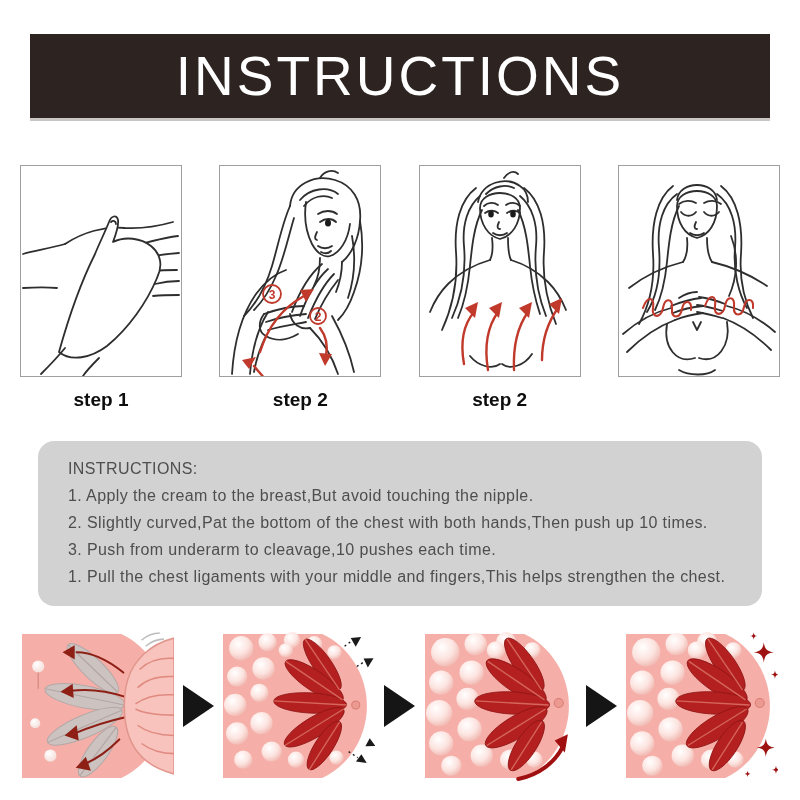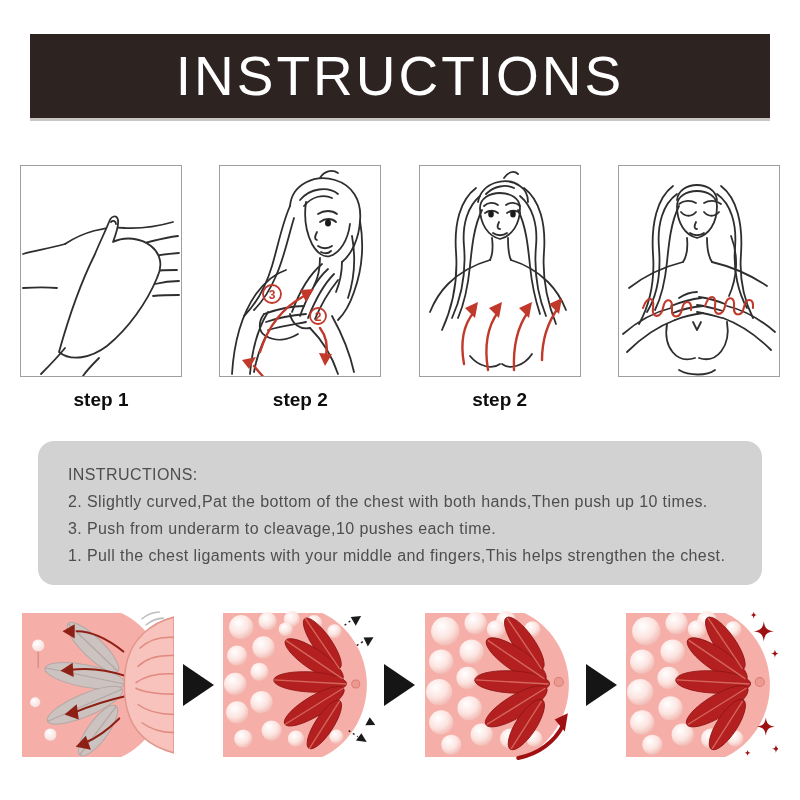--- a/index.html
+++ b/index.html
@@ -26,21 +26,21 @@
   
   .ln{fill:none;stroke:#2e2e2e;stroke-width:1.8;stroke-linecap:round;stroke-linejoin:round;}
   .lnf{fill:#ffffff;stroke:#2e2e2e;stroke-width:1.8;stroke-linejoin:round;}
   .dark{fill:#1a1a1a;stroke:none;}
   .red{fill:none;stroke:#c0392b;stroke-width:2.4;stroke-linecap:round;}
   .redf{fill:#c0392b;stroke:none;}
   .redtx{fill:#c0392b;font-size:12px;font-weight:bold;text-anchor:middle;}
   
   .instr{
     margin:30px 38px 0;background:#d2d2d2;border-radius:16px;
-    padding:20px 30px 16px;color:#4e4e4e;font-size:16px;
+    padding:14px 30px 16px;color:#4e4e4e;font-size:16px;
   }
   .instr p{margin:0;line-height:27px;letter-spacing:.4px;}
   
   .flow{display:flex;align-items:center;justify-content:space-between;padding:0 22px;margin-top:24px;}
   .flow svg{display:block;}
   .play{width:0;height:0;border-top:21px solid transparent;border-bottom:21px solid transparent;border-left:31px solid #151515;}
   .lobeR{fill:#b42020;stroke:#8e1414;stroke-width:.8;}
   .veinR{stroke:#d4665c;stroke-width:1.3;fill:none;}
   .lobeG{fill:#ccc3c1;stroke:#b3a8a6;stroke-width:1;}
   .veinG{stroke:#b3a6a4;stroke-width:1.2;fill:none;}
@@ -223,20 +223,21 @@
 
         <path class="red" style="stroke-width:2.1" d="M24,142 c4,-12 12,-12 10,0 c-2,10 8,11 10,0 c2,-11 10,-10 9,1 c-1,10 8,10 10,0 c2,-10 10,-9 9,1"></path>
         <path class="red" style="stroke-width:2.1" d="M86,140 c4,-12 12,-12 10,0 c-2,10 8,11 10,0 c2,-11 10,-10 9,1 c-1,10 8,10 10,0 c2,-10 10,-9 9,1"></path>
       </svg>
     </div>
   </div>
 </section>
 
 <section class="instr">
   <p>INSTRUCTIONS:</p>
+  <p>1. Apply the cream to the breast,But avoid touching the nipple.</p>
   <p>2. Slightly curved,Pat the bottom of the chest with both hands,Then push up 10 times.</p>
   <p>3. Push from underarm to cleavage,10 pushes each time.</p>
   <p>1. Pull the chest ligaments with your middle and fingers,This helps strengthen the chest.</p>
 </section>
 
 <svg width="0" height="0" style="position:absolute">
   <defs>
     <radialGradient id="pearl" cx="38%" cy="32%" r="75%">
       <stop offset="0%" stop-color="#ffffff"></stop>
       <stop offset="55%" stop-color="#fce4e0"></stop>

